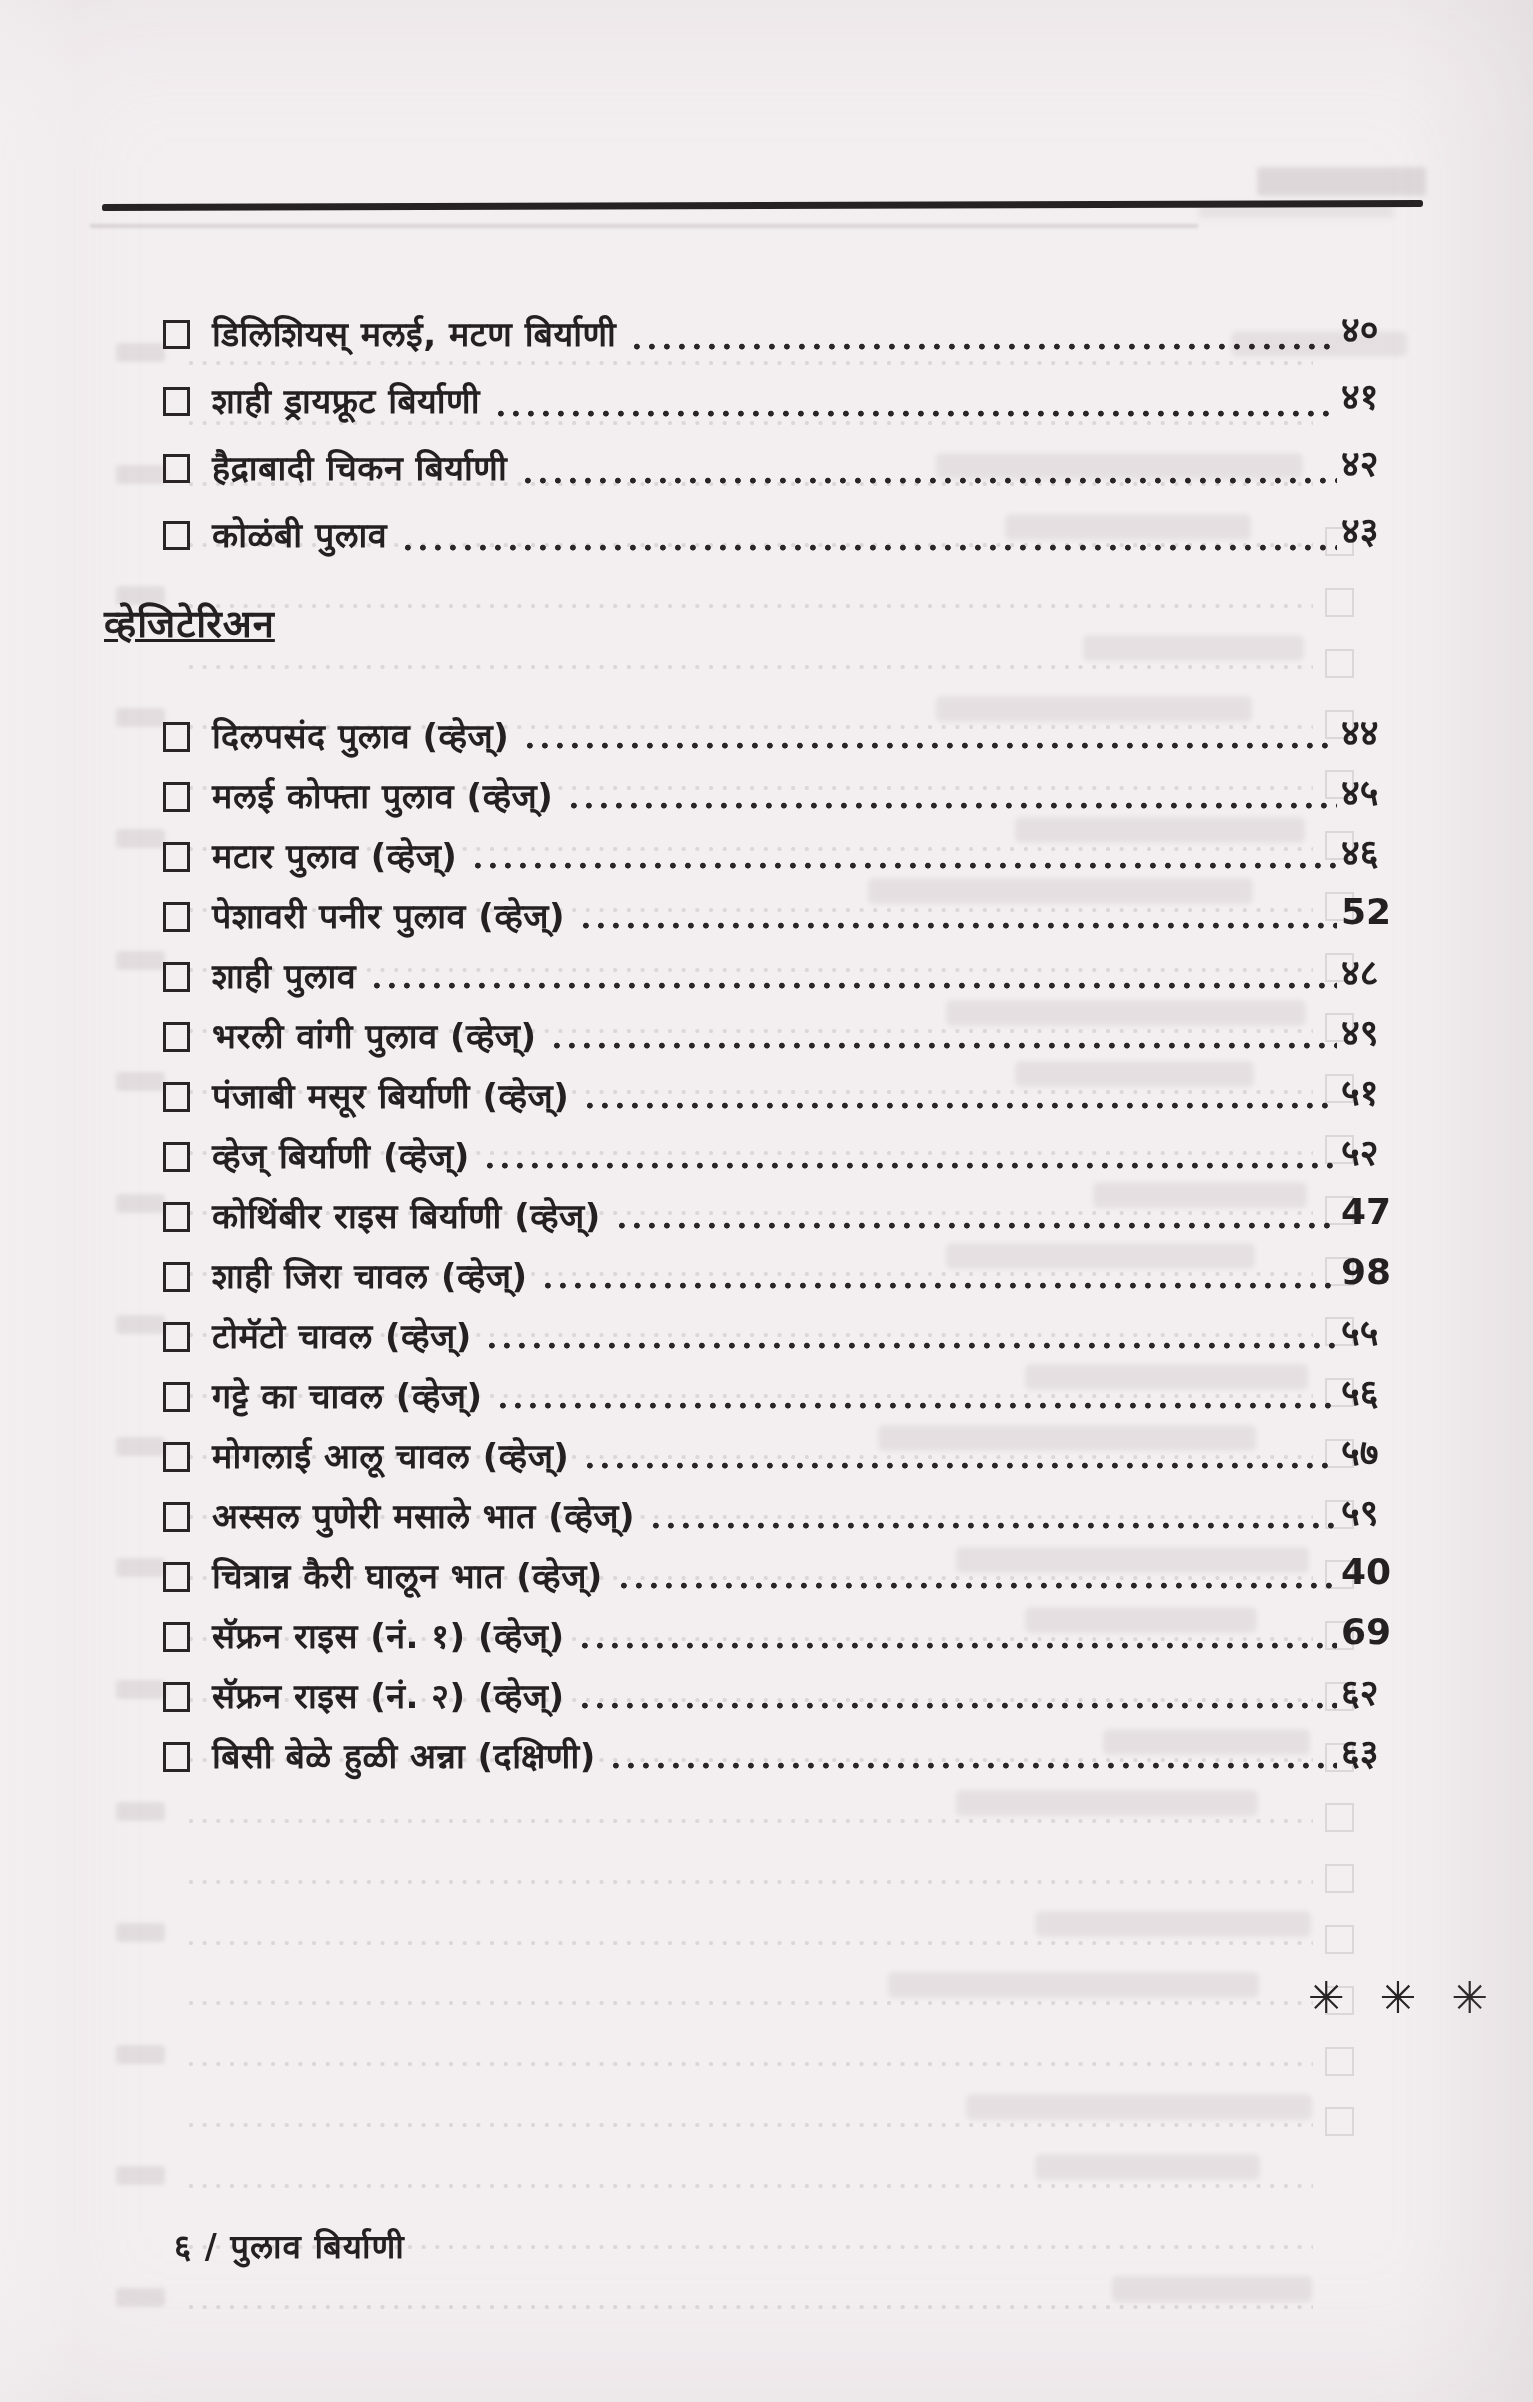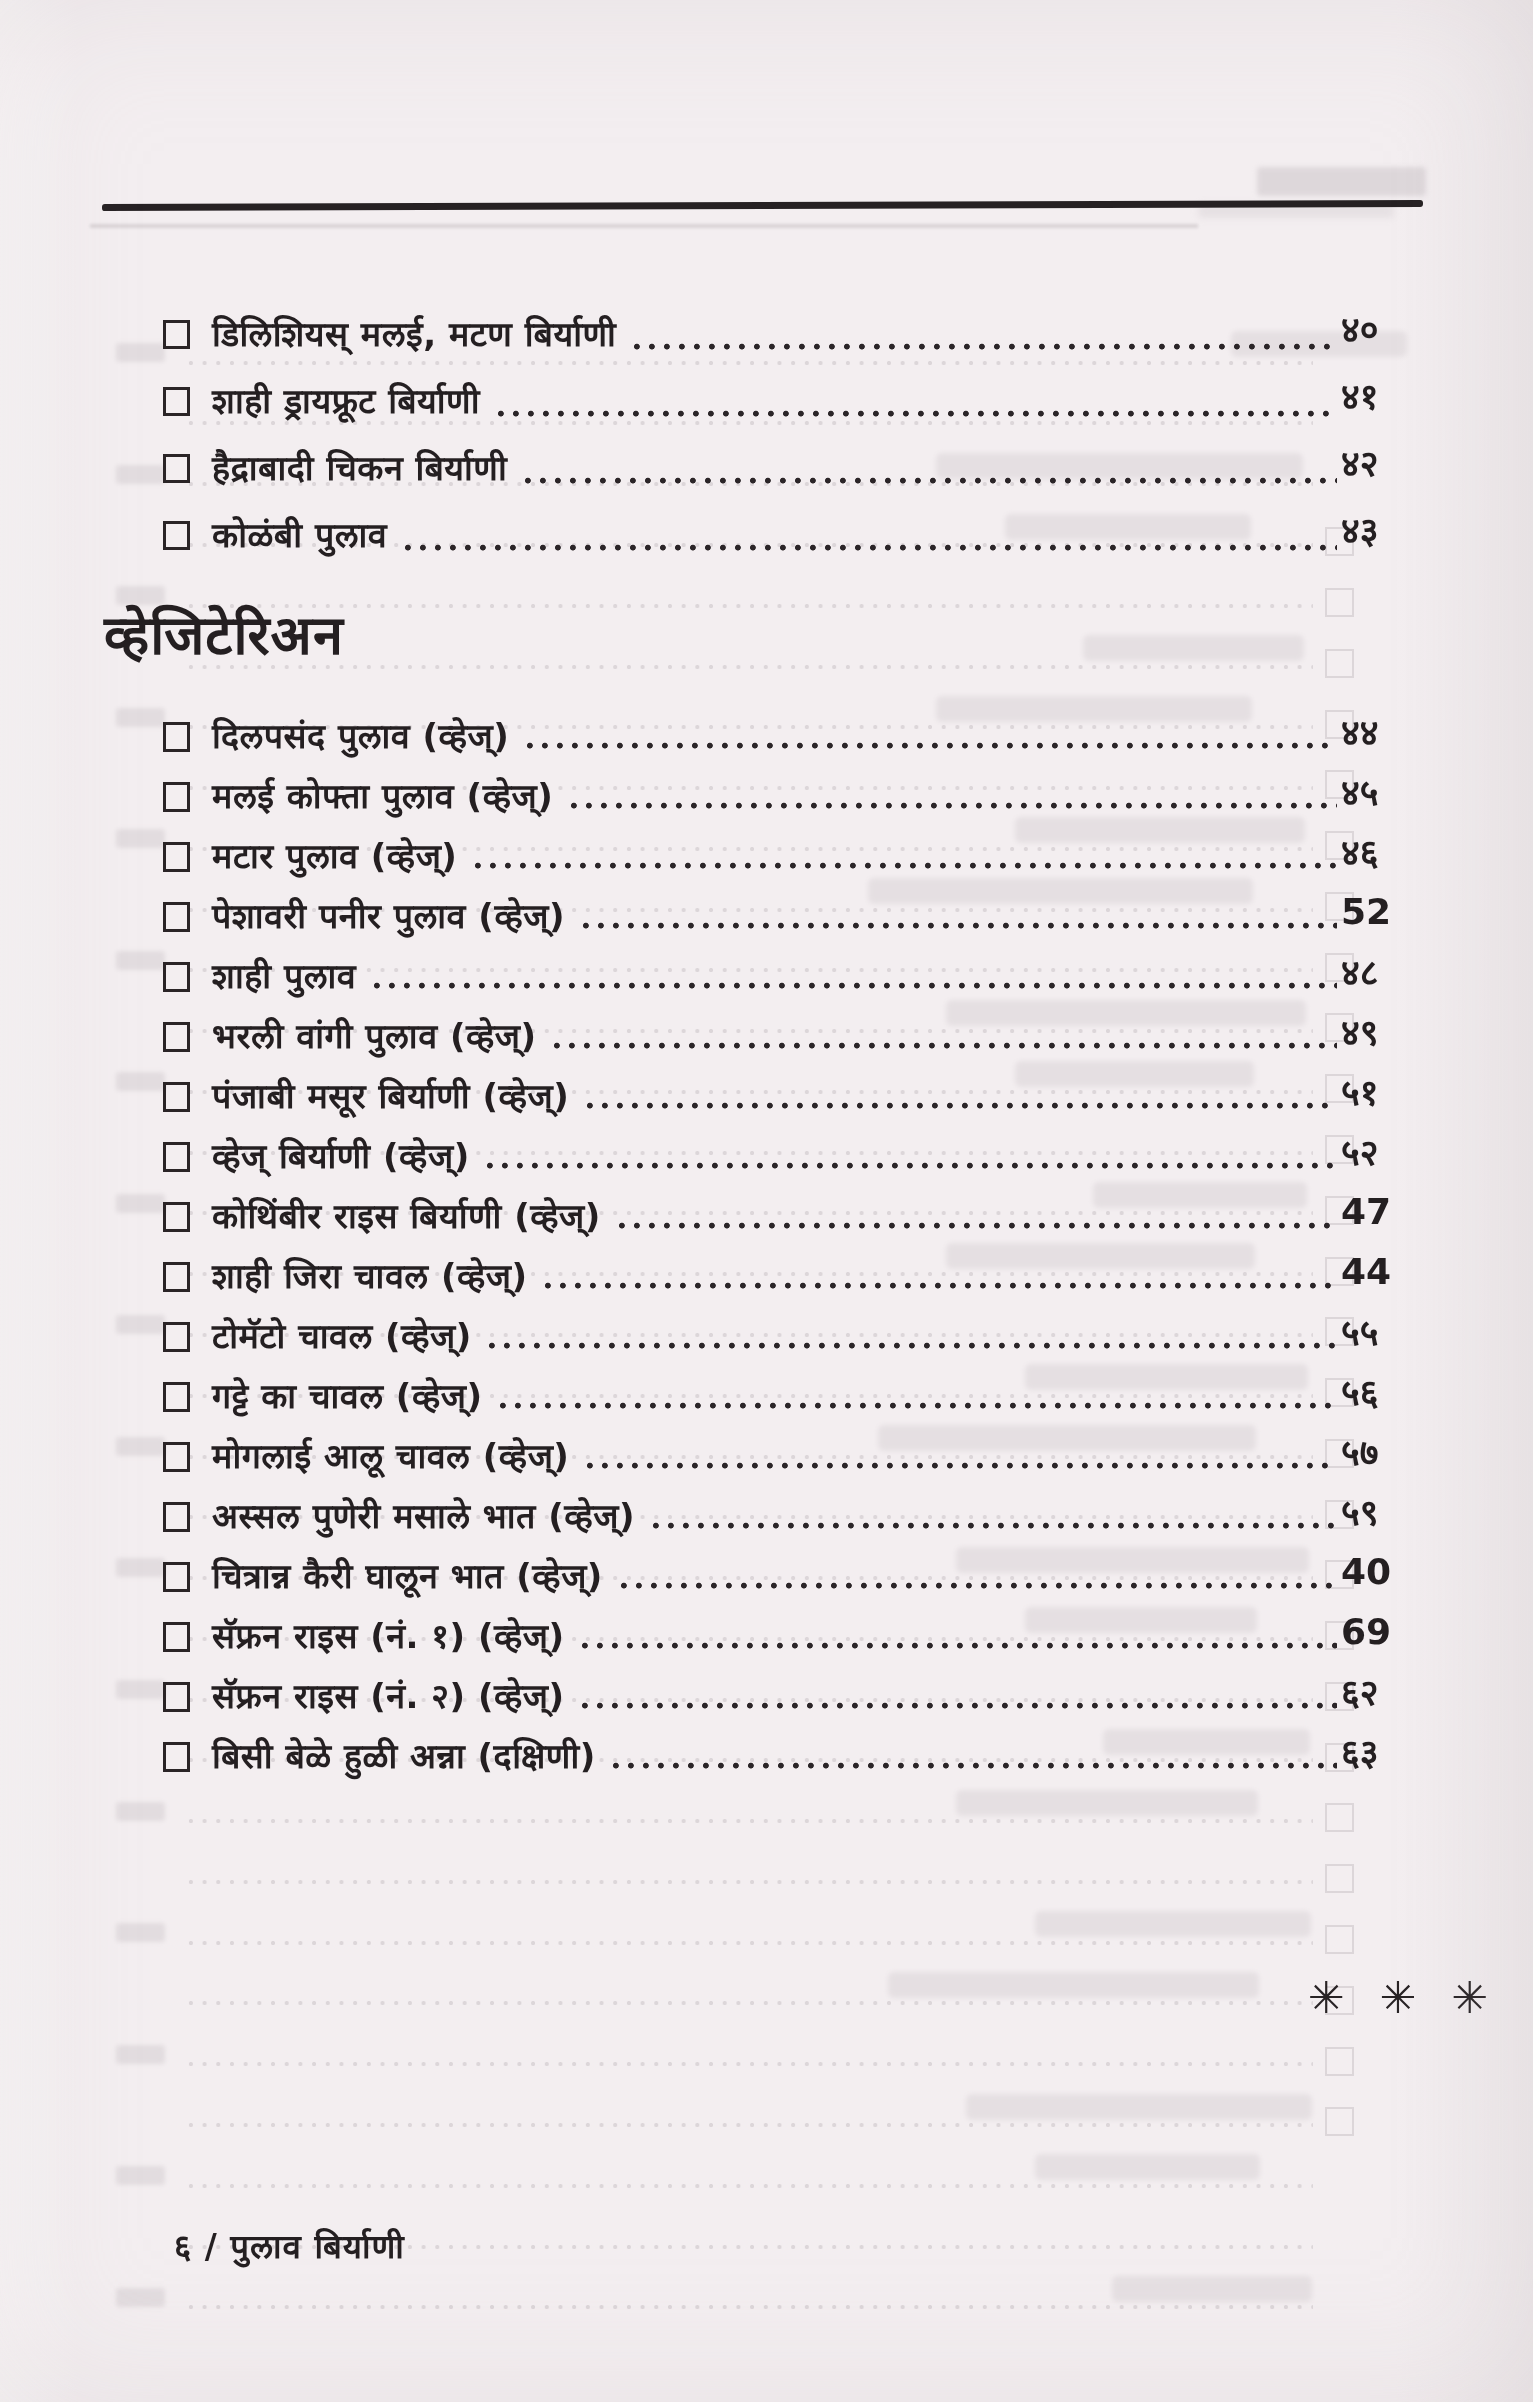--- a/index.html
+++ b/index.html
@@ -40,21 +40,21 @@
   .row{display:flex;align-items:center;}
   #group-top .row{height:67px;}
   #group-veg .row{height:60px;}
   .box{flex:0 0 auto;width:21.6px;height:23.5px;border:3.4px solid #2a2426;margin:0 21.6px 0 5.9px;
     transform:translateY(2px);background:transparent;}
   .label{font-size:34px;font-weight:600;letter-spacing:0.5px;white-space:nowrap;color:var(--ink);}
   .dots{flex:1;align-self:flex-end;height:29px;margin:0 3.9px 11.8px 13.7px;
     background-image:radial-gradient(circle at 6.9px 21.6px,#2b2528 2.5px,rgba(0,0,0,0) 3.3px);
     background-size:15px 29px;background-repeat:repeat-x;}
   .pagenum{font-size:36px;font-weight:600;min-width:84px;text-align:left;transform:translateY(-3.9px);}
-  #section-title{position:absolute;left:104px;top:596px;font-size:54px;font-weight:800;letter-spacing:1px;}
+  #section-title{position:absolute;left:104px;top:596px;font-size:38px;font-weight:800;letter-spacing:1px;text-decoration:underline;}
   #end-mark{position:absolute;left:1308px;top:1972px;font-size:44px;font-weight:700;
     letter-spacing:9.8px;color:#282325;white-space:nowrap;}
   #page-footer{position:absolute;left:174px;top:2223px;font-size:33px;font-weight:600;letter-spacing:1px;}
 </style>
 </head>
 <body>
 
 <div id="bleed-layer">
   <div id="top-right-blob"></div>
 <div class="bleed-dots" style="top: 361px;"></div>
@@ -243,21 +243,21 @@
       <div class="row">
     <span class="box"></span>
     <span class="label">कोथिंबीर राइस बिर्याणी (व्हेज्)</span>
     <span class="dots"></span>
     <span class="pagenum">47</span>
   </div>
       <div class="row">
     <span class="box"></span>
     <span class="label">शाही जिरा चावल (व्हेज्)</span>
     <span class="dots"></span>
-    <span class="pagenum">44</span>
+    <span class="pagenum">98</span>
   </div>
       <div class="row">
     <span class="box"></span>
     <span class="label">टोमॅटो चावल (व्हेज्)</span>
     <span class="dots"></span>
     <span class="pagenum">५५</span>
   </div>
       <div class="row">
     <span class="box"></span>
     <span class="label">गट्टे का चावल (व्हेज्)</span>

